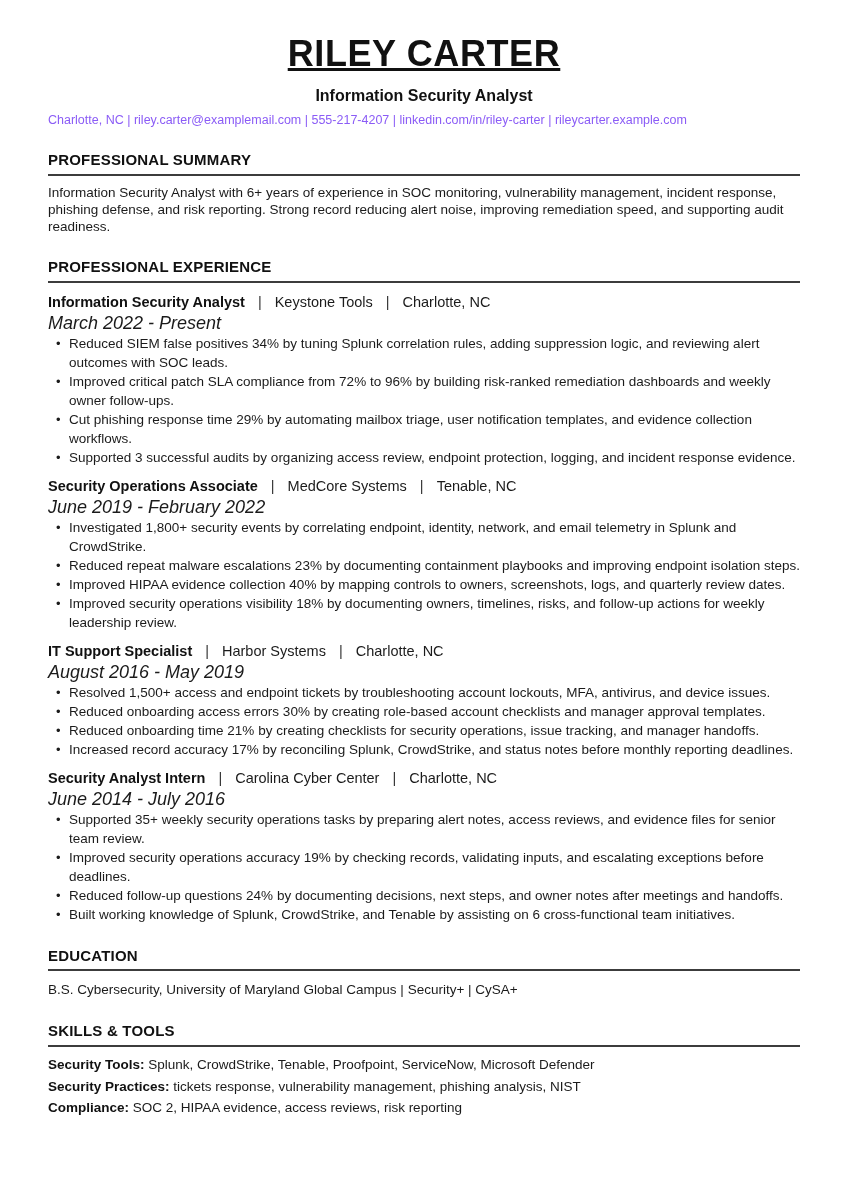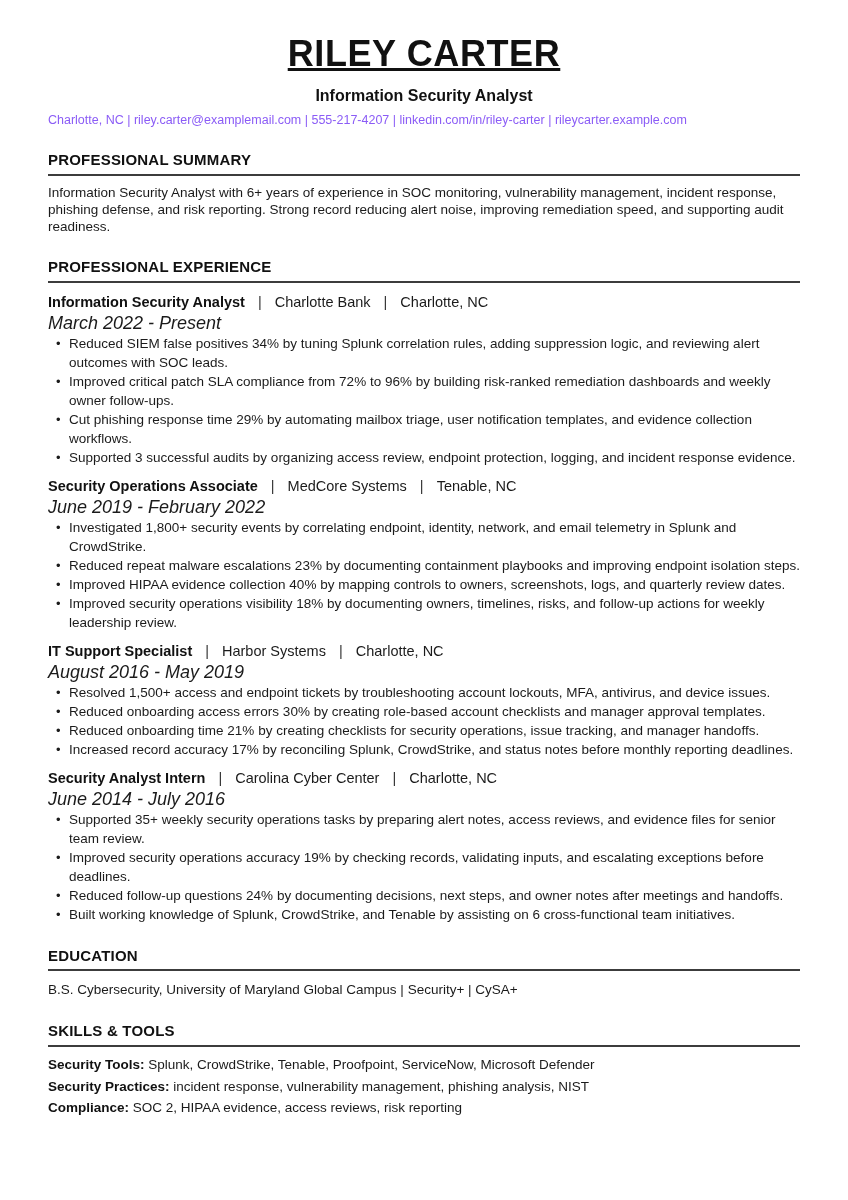--- a/index.html
+++ b/index.html
@@ -112,21 +112,21 @@
   <section>
     <h3 class="section-heading">PROFESSIONAL SUMMARY</h3>
     <p class="summary-text">Information Security Analyst with 6+ years of experience in SOC monitoring, vulnerability management, incident response, phishing defense, and risk reporting. Strong record reducing alert noise, improving remediation speed, and supporting audit readiness.</p>
   </section>
 
   <section>
     <h3 class="section-heading">PROFESSIONAL EXPERIENCE</h3>
 
     <div class="job">
       <div class="job-head">
-        <span class="job-title">Information Security Analyst</span><span class="pipe-sep">|</span><span class="job-company">Charlotte Bank</span><span class="pipe-sep">|</span><span class="job-location">Charlotte, NC</span>
+        <span class="job-title">Information Security Analyst</span><span class="pipe-sep">|</span><span class="job-company">Keystone Tools</span><span class="pipe-sep">|</span><span class="job-location">Charlotte, NC</span>
       </div>
       <div class="job-dates">March 2022 - Present</div>
       <ul class="bullets">
         <li>Reduced SIEM false positives 34% by tuning Splunk correlation rules, adding suppression logic, and reviewing alert outcomes with SOC leads.</li>
         <li>Improved critical patch SLA compliance from 72% to 96% by building risk-ranked remediation dashboards and weekly owner follow-ups.</li>
         <li>Cut phishing response time 29% by automating mailbox triage, user notification templates, and evidence collection workflows.</li>
         <li>Supported 3 successful audits by organizing access review, endpoint protection, logging, and incident response evidence.</li>
       </ul>
     </div>
 
@@ -172,18 +172,18 @@
 
   <section>
     <h3 class="section-heading">EDUCATION</h3>
     <p class="edu-text">B.S. Cybersecurity, University of Maryland Global Campus | Security+ | CySA+</p>
   </section>
 
   <section>
     <h3 class="section-heading">SKILLS &amp; TOOLS</h3>
     <div class="skills-block">
       <p class="skill-line"><span class="skill-label">Security Tools:</span> <span>Splunk, CrowdStrike, Tenable, Proofpoint, ServiceNow, Microsoft Defender</span></p>
-      <p class="skill-line"><span class="skill-label">Security Practices:</span> <span>incident response, vulnerability management, phishing analysis, NIST</span></p>
+      <p class="skill-line"><span class="skill-label">Security Practices:</span> <span>tickets response, vulnerability management, phishing analysis, NIST</span></p>
       <p class="skill-line"><span class="skill-label">Compliance:</span> <span>SOC 2, HIPAA evidence, access reviews, risk reporting</span></p>
     </div>
   </section>
 
 </div>
 
 </body></html>

